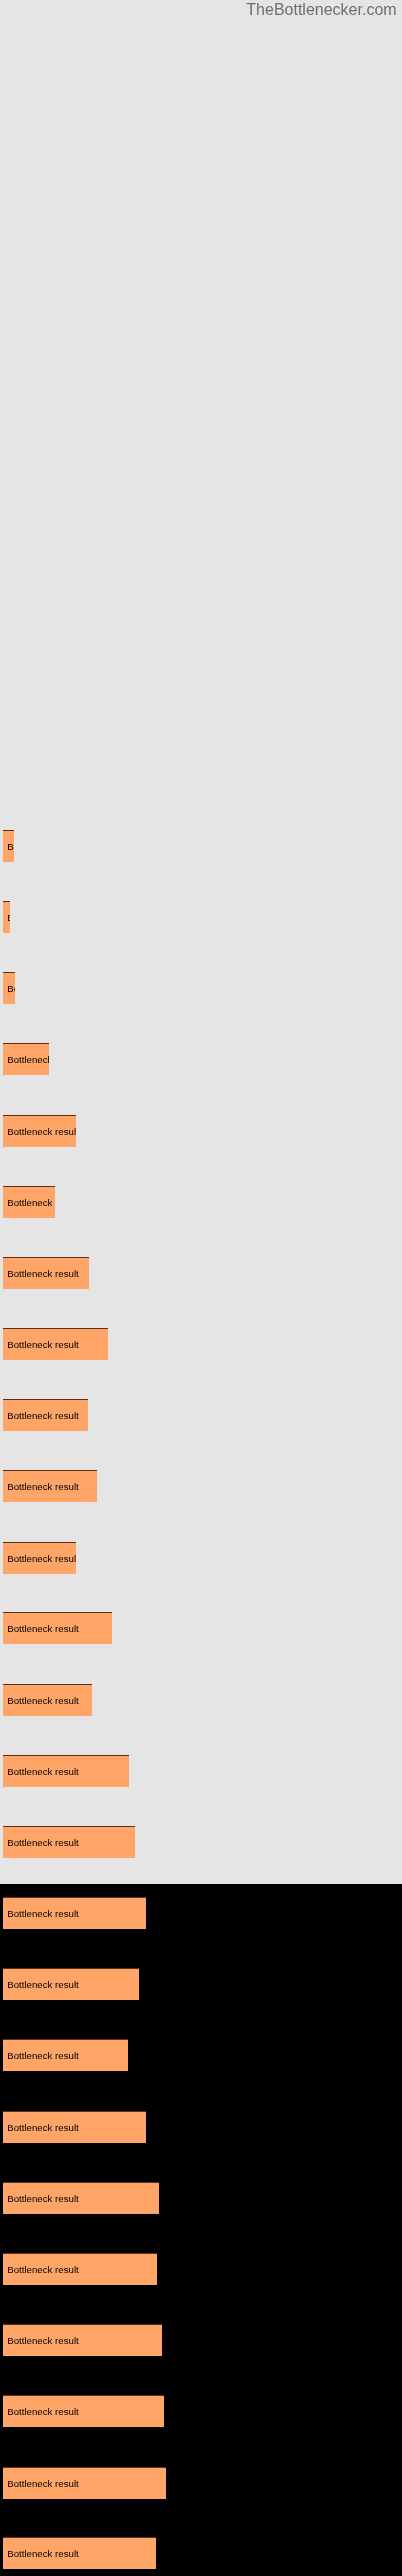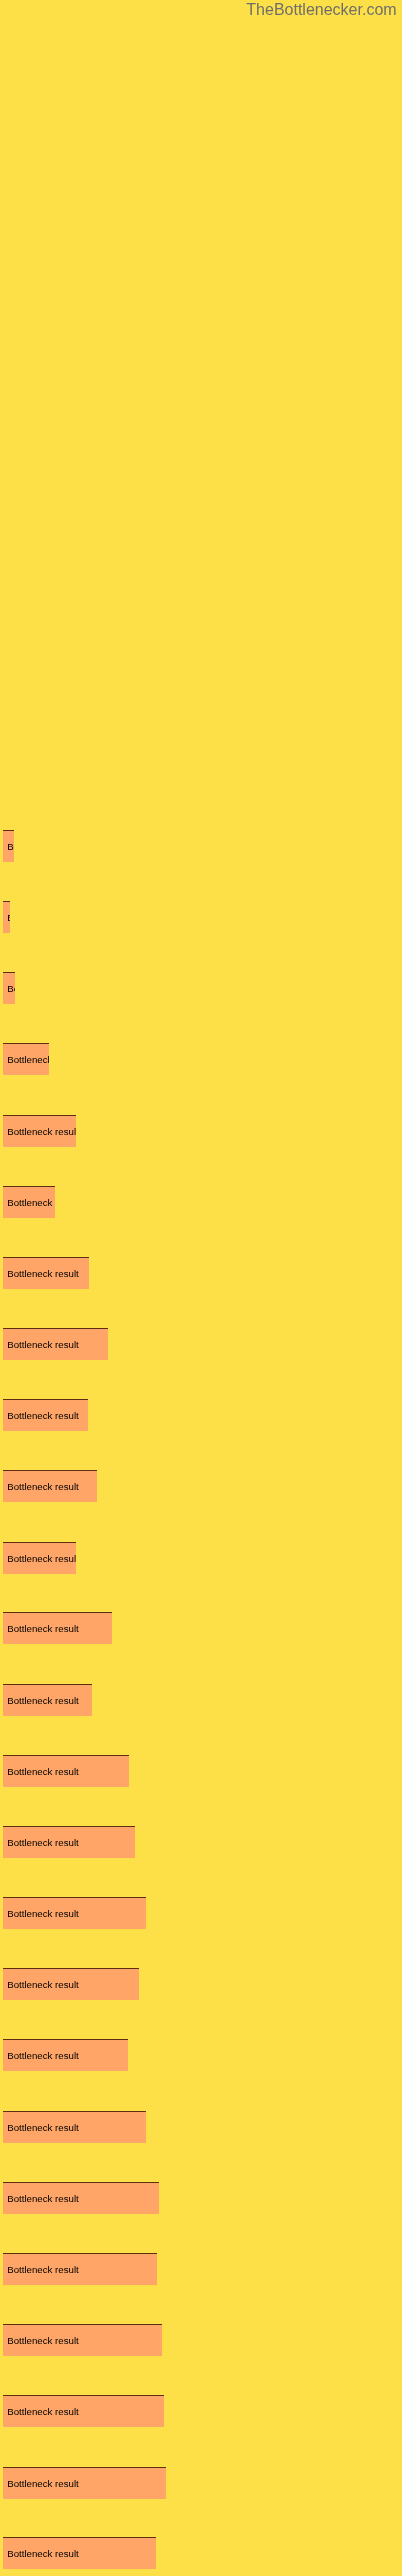--- a/index.html
+++ b/index.html
@@ -12,22 +12,22 @@
     height: 2576px;
     position: relative;
     overflow: hidden;
     font-family: "Liberation Sans", sans-serif;
     -webkit-font-smoothing: antialiased;
   }
   #page {
     position: absolute;
     left: 0; top: 0;
     width: 403px;
-    height: 2576px;
-    background: #fde047;
+    height: 1884px;
+    background: #e5e5e5;
   }
   #site-title {
     position: absolute;
     right: 6.4px;
     top: 0.8px;
     font-size: 16px;
     line-height: 17.7px;
     color: #6e6e6e;
     letter-spacing: 0px;
     white-space: nowrap;

